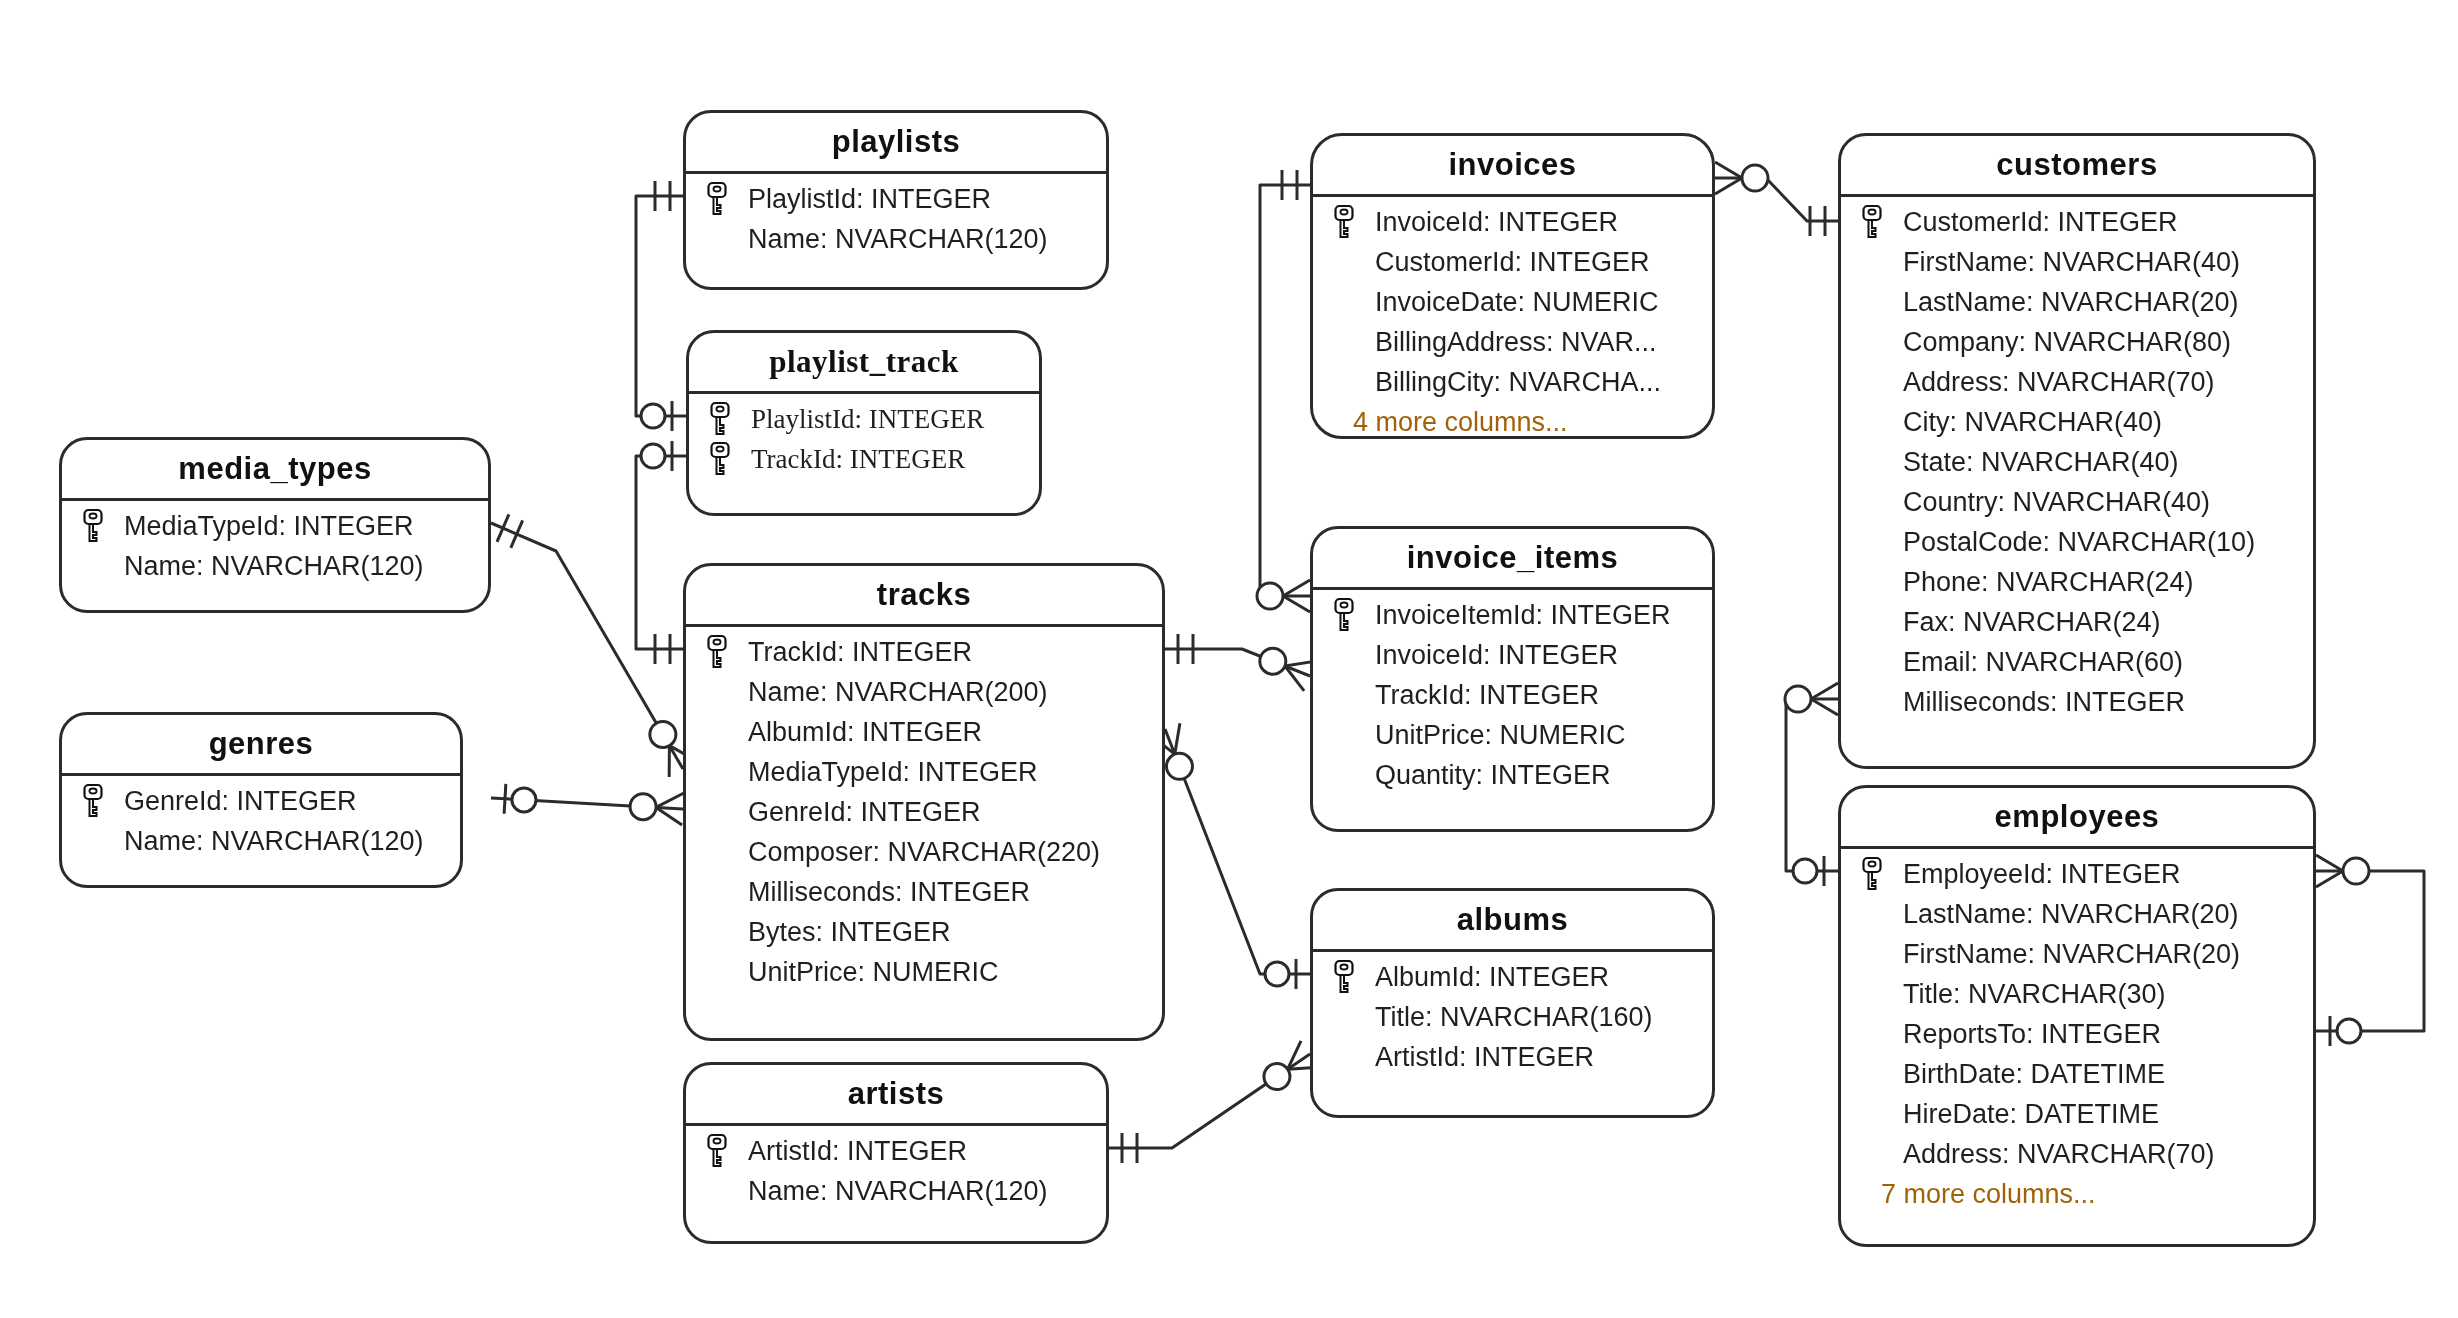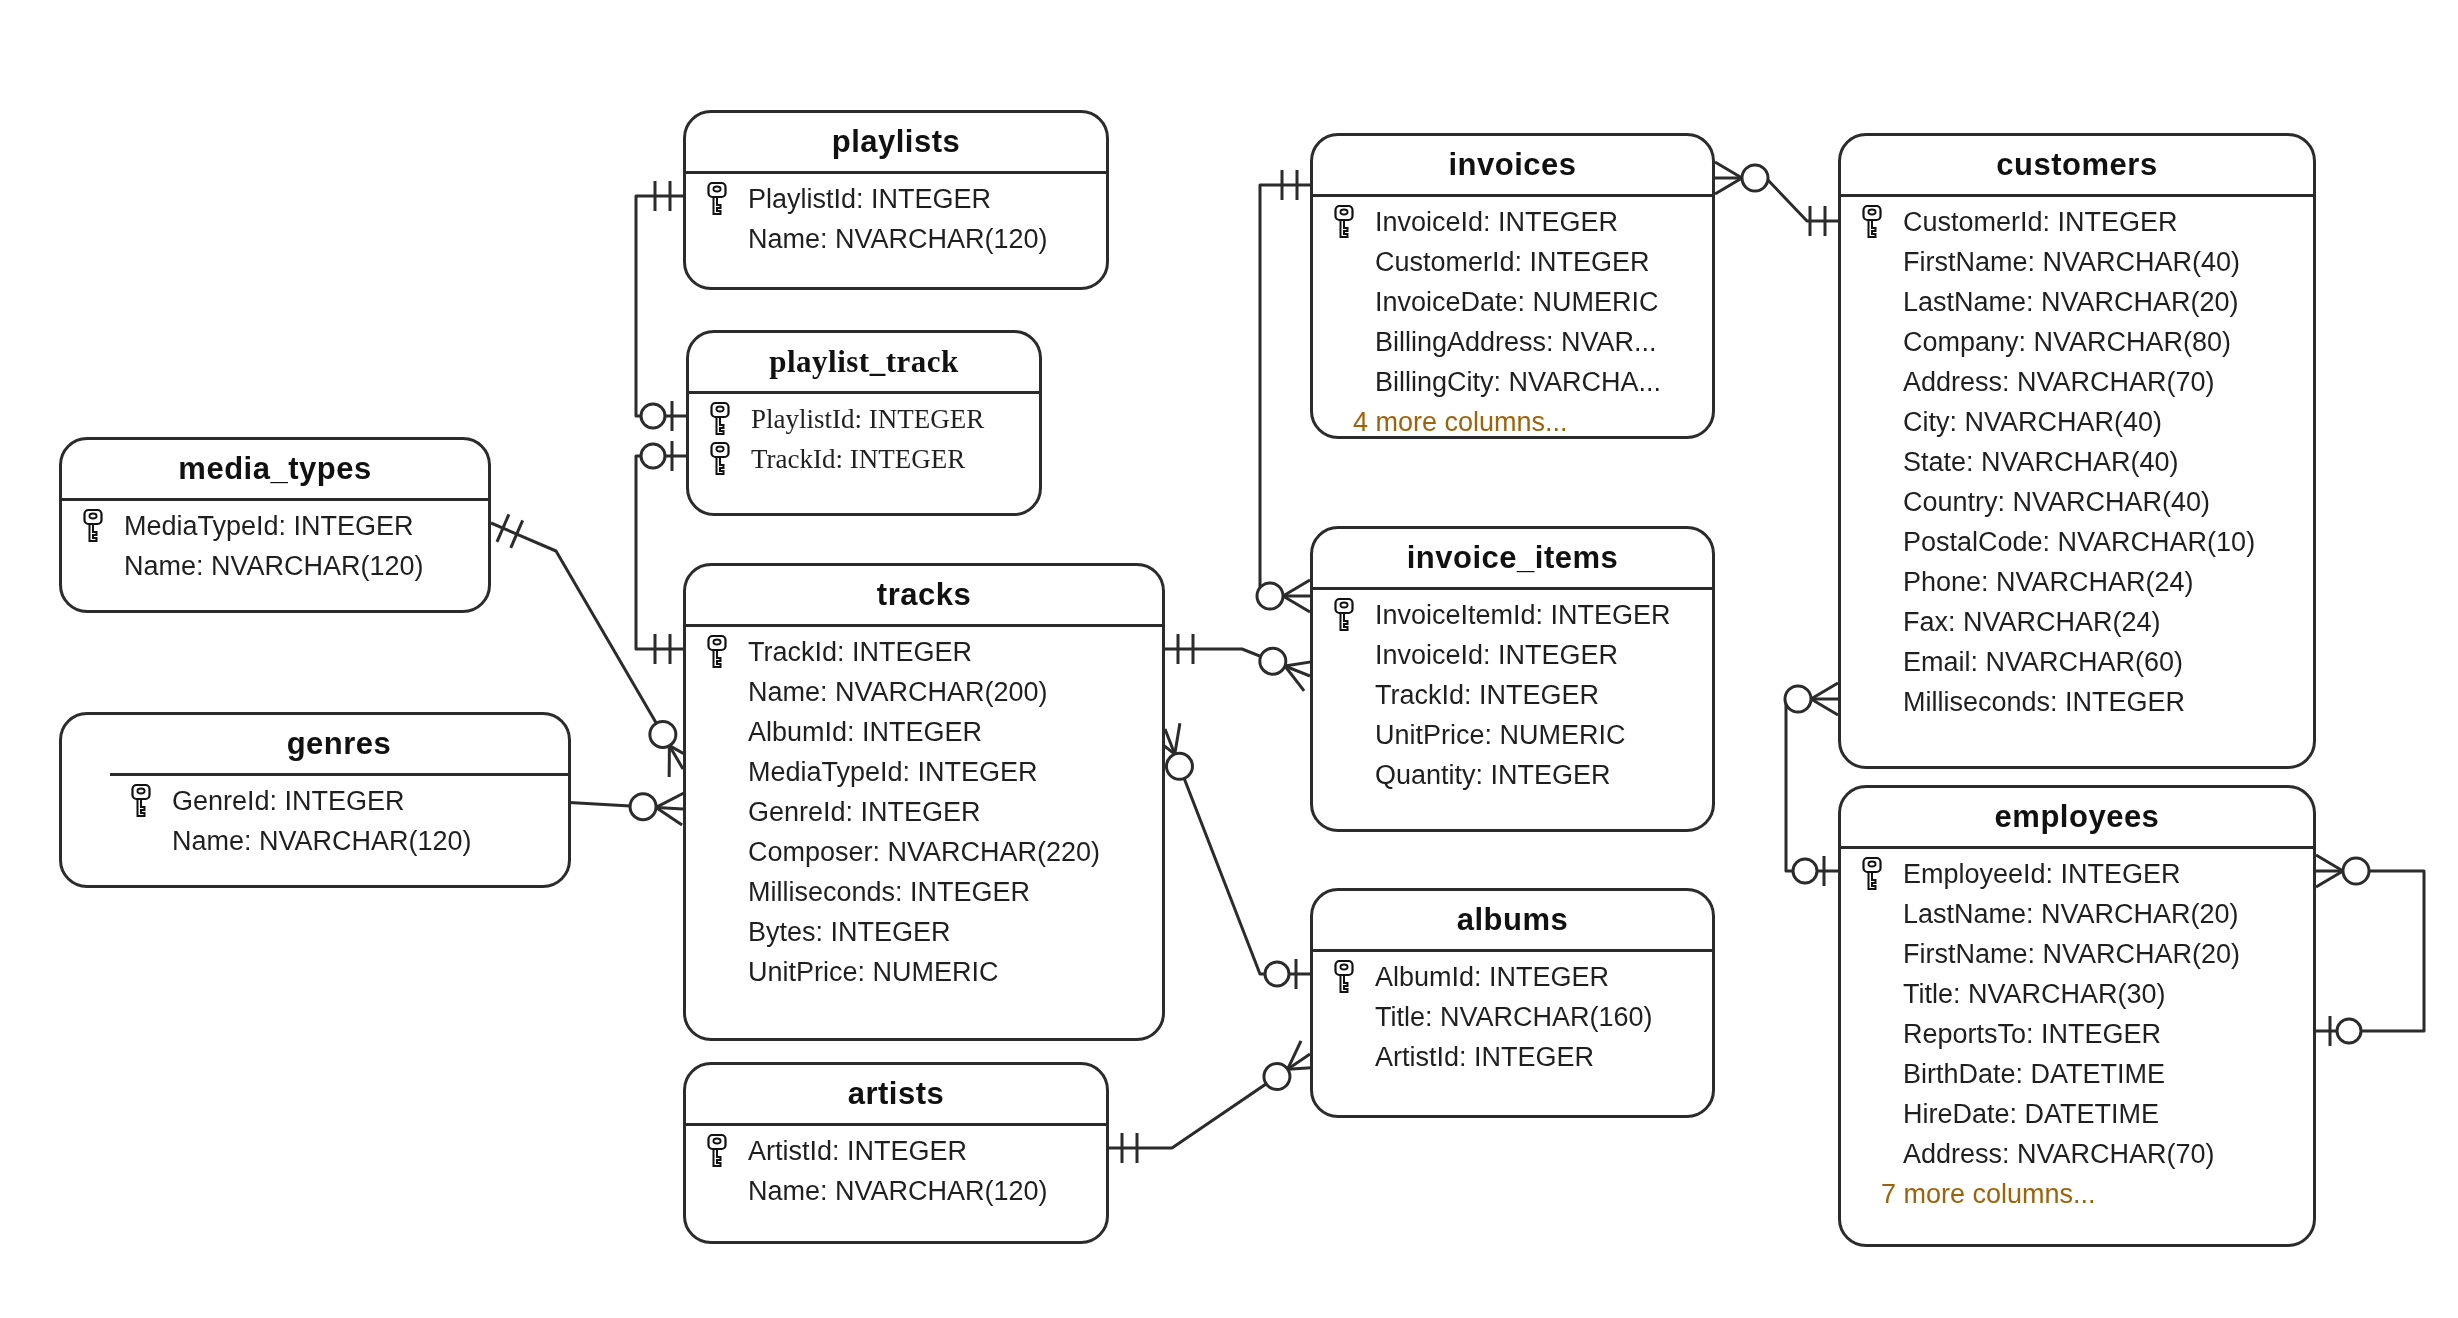--- a/index.html
+++ b/index.html
@@ -158,21 +158,21 @@
                 <ellipse cx="13" cy="7.5" rx="3.6" ry="2.5" fill="#fff" stroke="#111" stroke-width="1.8"></ellipse>
                 <path d="M9.5 15.5 L9.5 32.5 L16.5 32.5 L16.5 29.5 L13 29.5 L13 26.5 L16.5 26.5 L16.5 23.5 L13 23.5 L13 15.5 Z" fill="#fff" stroke="#111" stroke-width="2"></path>
               </svg></span>
             <span>MediaTypeId: INTEGER</span>
           </div>
           <div class="row">
             <span>Name: NVARCHAR(120)</span>
           </div>
         </div>
       </div>
-      <div class="tbl" style="left: 55px; top: 712px; width: 512px; height: 176px; padding-left: 48px;">
+      <div class="tbl" style="left: 55px; top: 712px; width: 404px; height: 176px;">
         <div class="tbl-title">genres</div>
         <div class="fields">
           <div class="row">
             <span class="keyicon"><svg viewBox="0 0 27 35" width="27" height="35">
                 <rect x="4.5" y="1.5" width="17" height="14" rx="4" fill="#fff" stroke="#111" stroke-width="2.2"></rect>
                 <ellipse cx="13" cy="7.5" rx="3.6" ry="2.5" fill="#fff" stroke="#111" stroke-width="1.8"></ellipse>
                 <path d="M9.5 15.5 L9.5 32.5 L16.5 32.5 L16.5 29.5 L13 29.5 L13 26.5 L16.5 26.5 L16.5 23.5 L13 23.5 L13 15.5 Z" fill="#fff" stroke="#111" stroke-width="2"></path>
               </svg></span>
             <span>GenreId: INTEGER</span>
           </div>
@@ -227,21 +227,21 @@
                 <ellipse cx="13" cy="7.5" rx="3.6" ry="2.5" fill="#fff" stroke="#111" stroke-width="1.8"></ellipse>
                 <path d="M9.5 15.5 L9.5 32.5 L16.5 32.5 L16.5 29.5 L13 29.5 L13 26.5 L16.5 26.5 L16.5 23.5 L13 23.5 L13 15.5 Z" fill="#fff" stroke="#111" stroke-width="2"></path>
               </svg></span>
             <span>ArtistId: INTEGER</span>
           </div>
           <div class="row">
             <span>Name: NVARCHAR(120)</span>
           </div>
         </div>
       </div>
-      <div class="tbl" style="left: 1306px; top: 133px; width: 405px; height: 306px;">
+      <div class="tbl" style="left: 1306px; top: 133px; width: 405px; height: 306px; border-radius: 32px;">
         <div class="tbl-title">invoices</div>
         <div class="fields">
           <div class="row">
             <span class="keyicon"><svg viewBox="0 0 27 35" width="27" height="35">
                 <rect x="4.5" y="1.5" width="17" height="14" rx="4" fill="#fff" stroke="#111" stroke-width="2.2"></rect>
                 <ellipse cx="13" cy="7.5" rx="3.6" ry="2.5" fill="#fff" stroke="#111" stroke-width="1.8"></ellipse>
                 <path d="M9.5 15.5 L9.5 32.5 L16.5 32.5 L16.5 29.5 L13 29.5 L13 26.5 L16.5 26.5 L16.5 23.5 L13 23.5 L13 15.5 Z" fill="#fff" stroke="#111" stroke-width="2"></path>
               </svg></span>
             <span>InvoiceId: INTEGER</span>
           </div>

